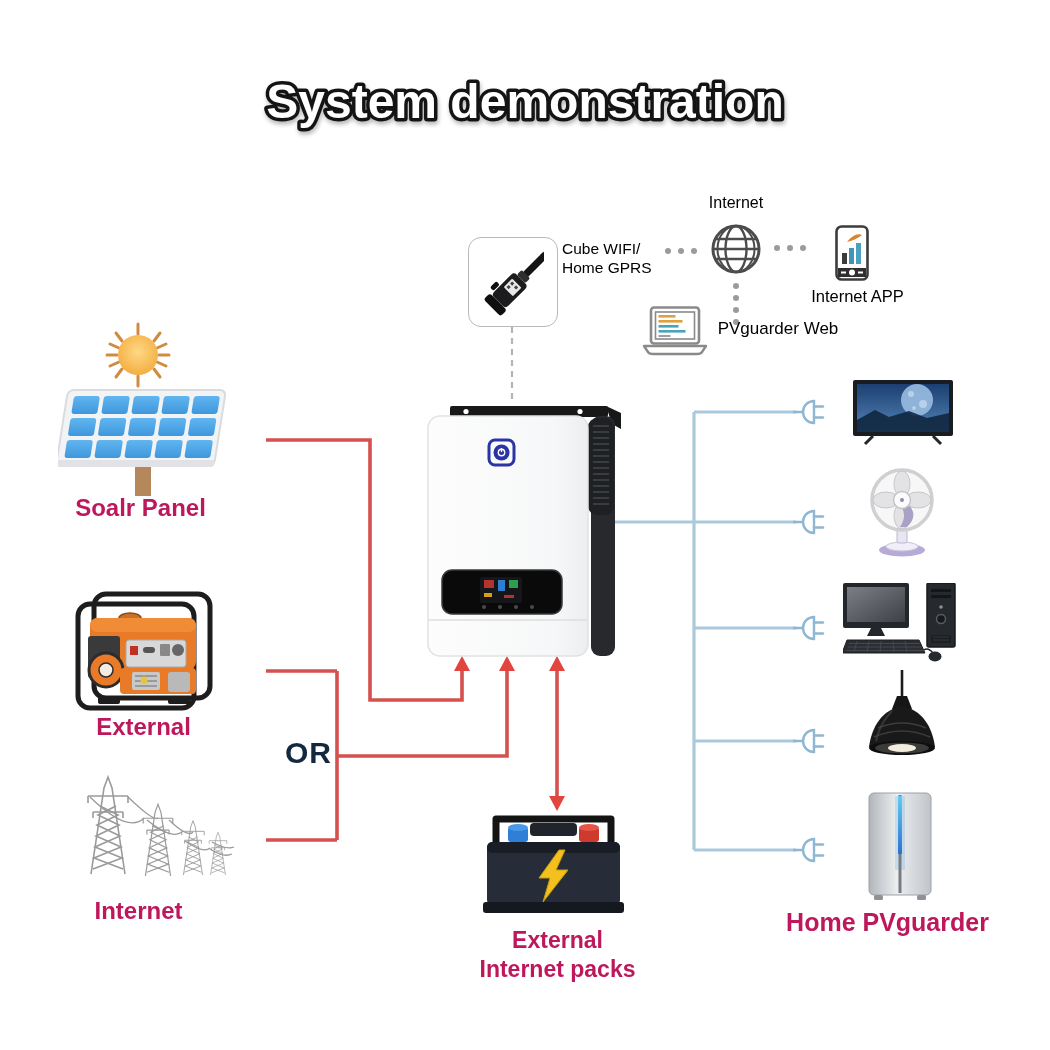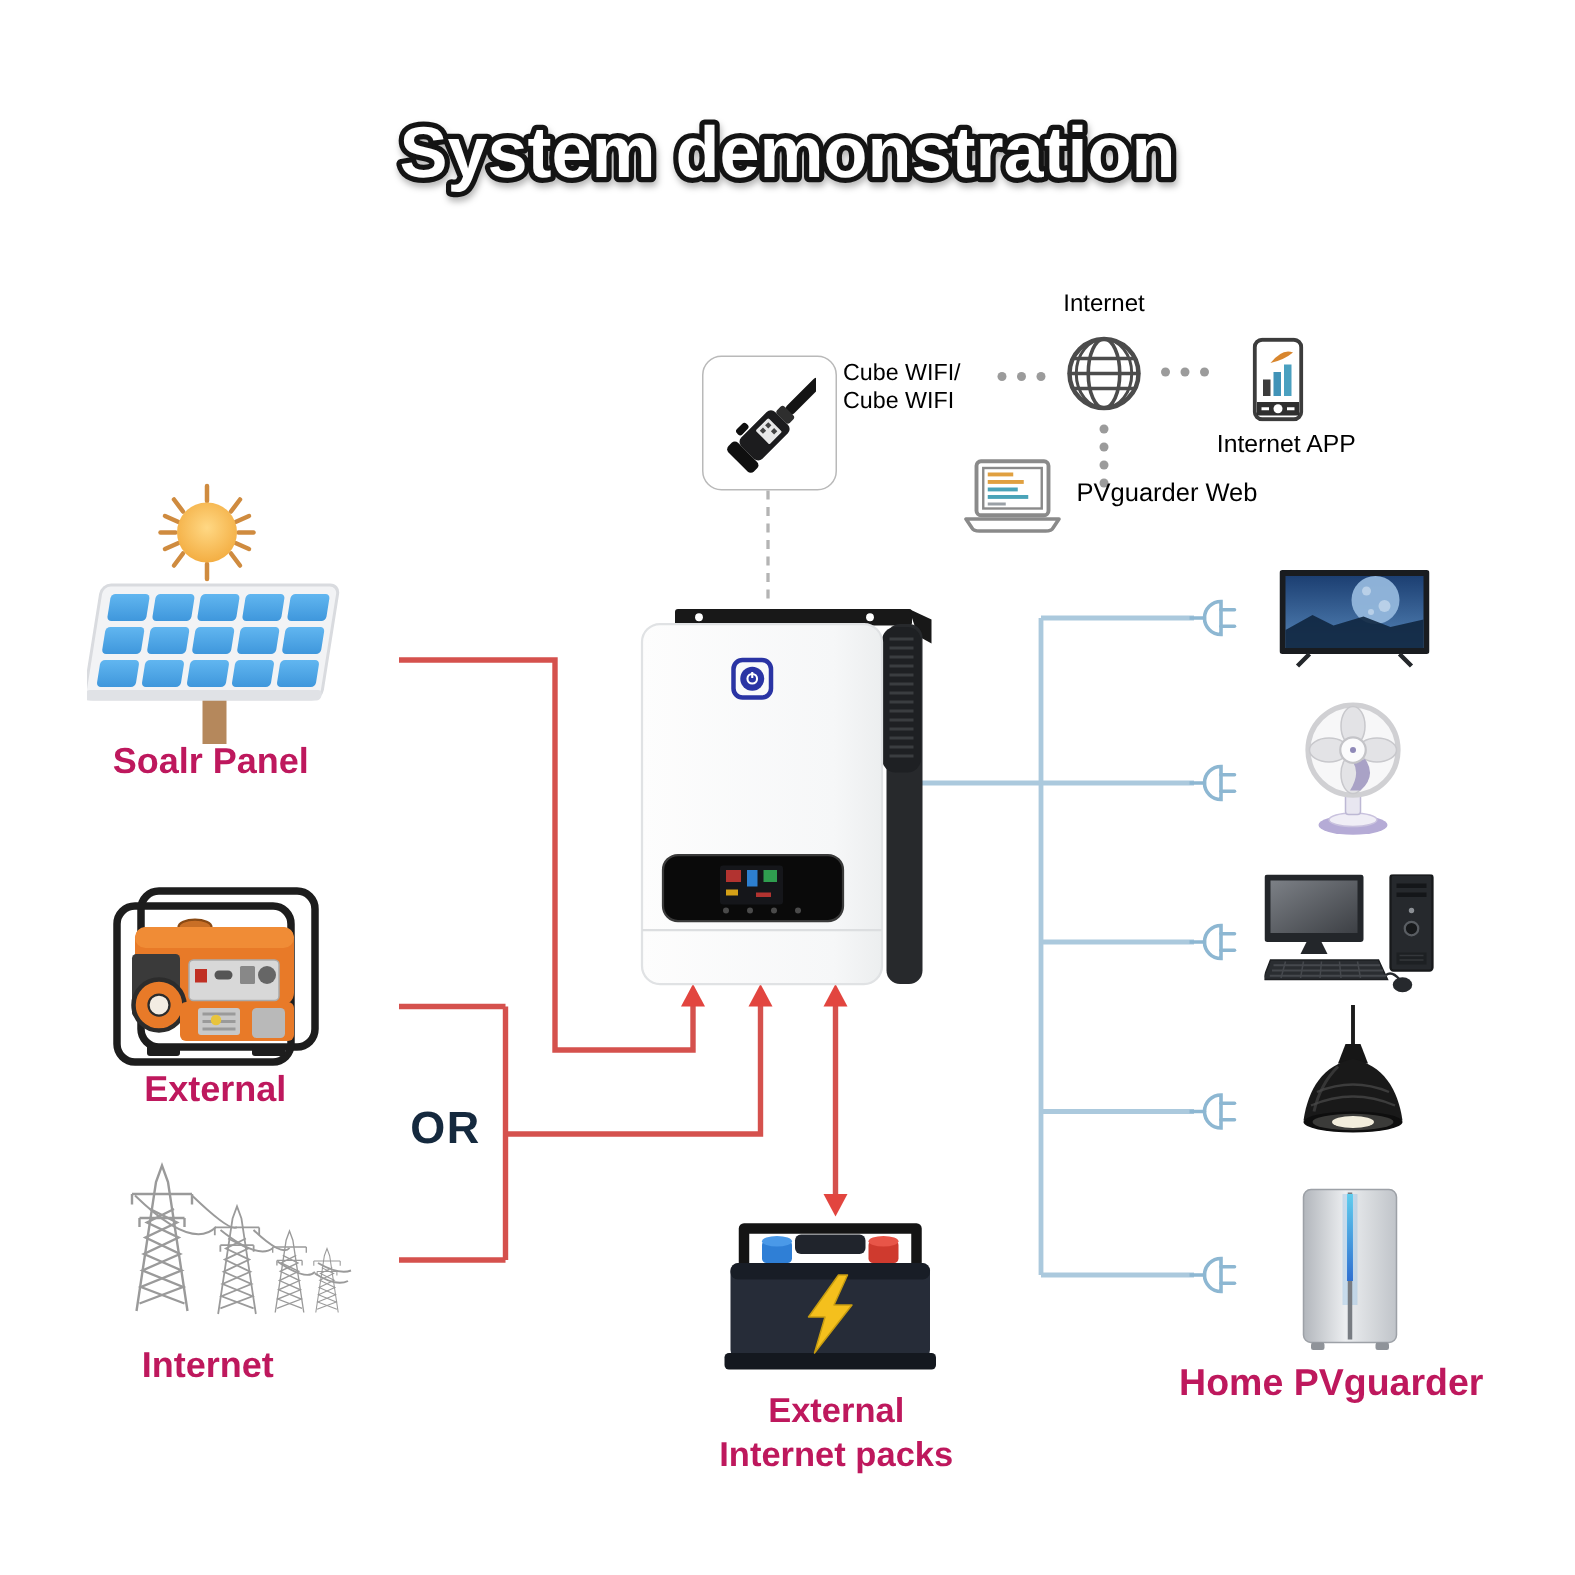--- a/index.html
+++ b/index.html
@@ -6,21 +6,21 @@
   #canvas{position:relative;width:1050px;height:1050px;background:#fff;overflow:hidden;
           font-family:"Liberation Sans", sans-serif;}
   .abs{position:absolute;}
   .lbl{position:absolute;color:#be185d;font-weight:600;text-align:center;}
   .src-lbl{font-size:24px;}
   #title-wrap{filter:drop-shadow(1px 3px 2px rgba(0,0,0,.28));}
   #dongle-box{position:absolute;left:468px;top:237px;width:88px;height:88px;
               border:1.6px solid #b9b9b9;border-radius:13px;background:#fff;
               display:flex;align-items:center;justify-content:center;}
   .mon-lbl{position:absolute;color:#000000;font-weight:400;}
-  #or-label{position:absolute;left:262px;top:736px;width:70px;text-align:center;
+  #or-label{position:absolute;left:262px;top:736px;width:70px;text-align:right;
             font-size:30px;font-weight:800;color:#15293e;letter-spacing:1px;}
   svg{display:block;}
 </style>
 </head>
 <body>
 
 <div id="canvas">
 
   <div id="title-wrap" class="abs" style="left:205px;top:60px;">
     <svg width="640" height="84" viewBox="0 0 640 84">
@@ -77,21 +77,21 @@
         <rect x="-6.5" y="-11" width="13" height="12" rx="1" fill="#e8e8e8"></rect>
         <rect x="-4.5" y="-9" width="3" height="3" fill="#444"></rect>
           <rect x="1" y="-9" width="3" height="3" fill="#444"></rect>
         <rect x="-4.5" y="-4" width="3" height="3" fill="#444"></rect>
         <rect x="-12" y="15" width="24" height="9" rx="3" fill="#0f0f0f"></rect>
         <rect x="-16" y="2" width="5" height="9" rx="2" fill="#0f0f0f"></rect>
       </g>
     </svg>
   </div>
   <div class="mon-lbl" style="left:562px;top:239px;font-size:15.5px;line-height:19px;">Cube WIFI/</div>
-  <div class="mon-lbl" style="left:562px;top:258px;font-size:15.5px;line-height:19px;">Cube  WIFI</div>
+  <div class="mon-lbl" style="left:562px;top:258px;font-size:15.5px;line-height:19px;">Home  GPRS</div>
 
   <div class="mon-lbl" style="left:686px;top:194px;width:100px;text-align:center;font-size:16px;">Internet</div>
   <svg class="abs" style="left:709px;top:222px;" width="54" height="54" viewBox="0 0 54 54">
     <g fill="none" stroke="#4c4c4c" stroke-linecap="round">
       <circle cx="27" cy="27" r="23" stroke-width="3"></circle>
       <ellipse cx="27" cy="27" rx="10.5" ry="23" stroke-width="2.4"></ellipse>
       <ellipse cx="27" cy="27" rx="18.5" ry="23" stroke-width="2"></ellipse>
       <path d="M6.5,17 H47.5 M4,27 H50 M6.5,37 H47.5" stroke-width="2.4"></path>
     </g>
   </svg>

